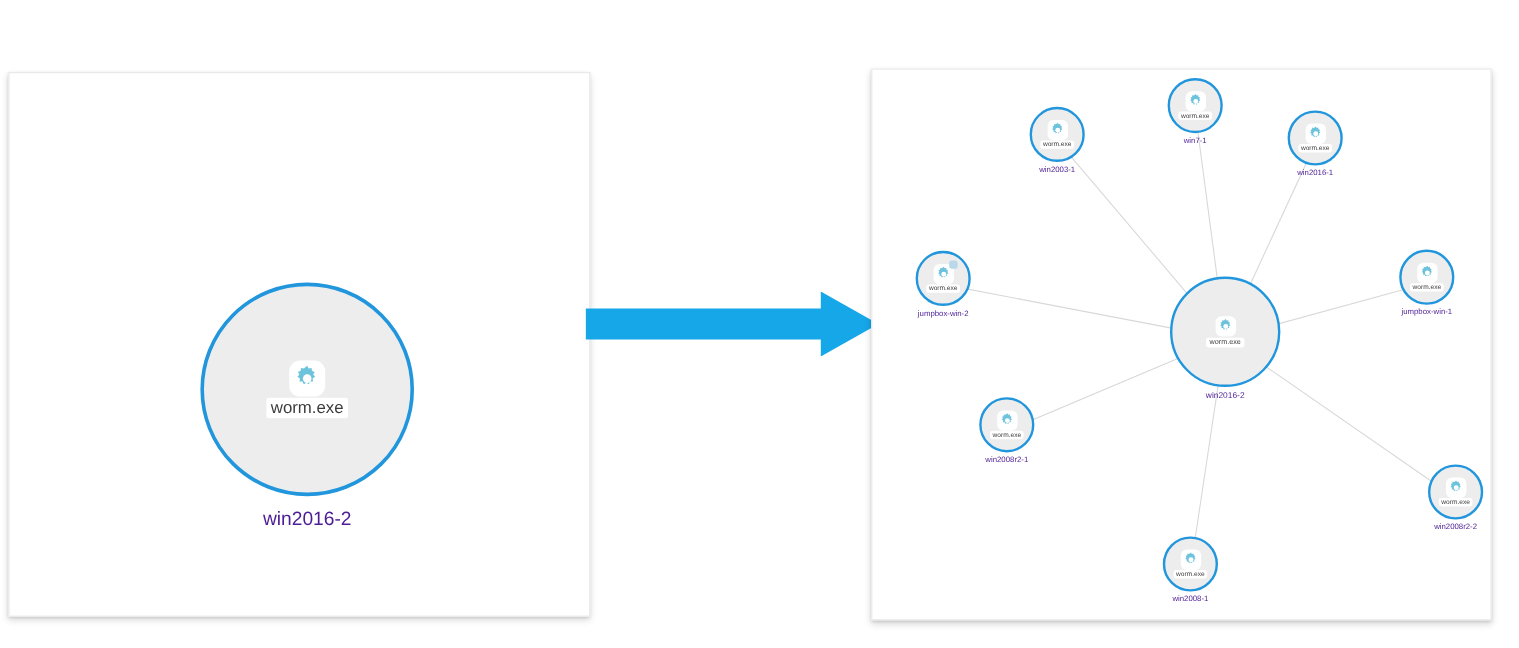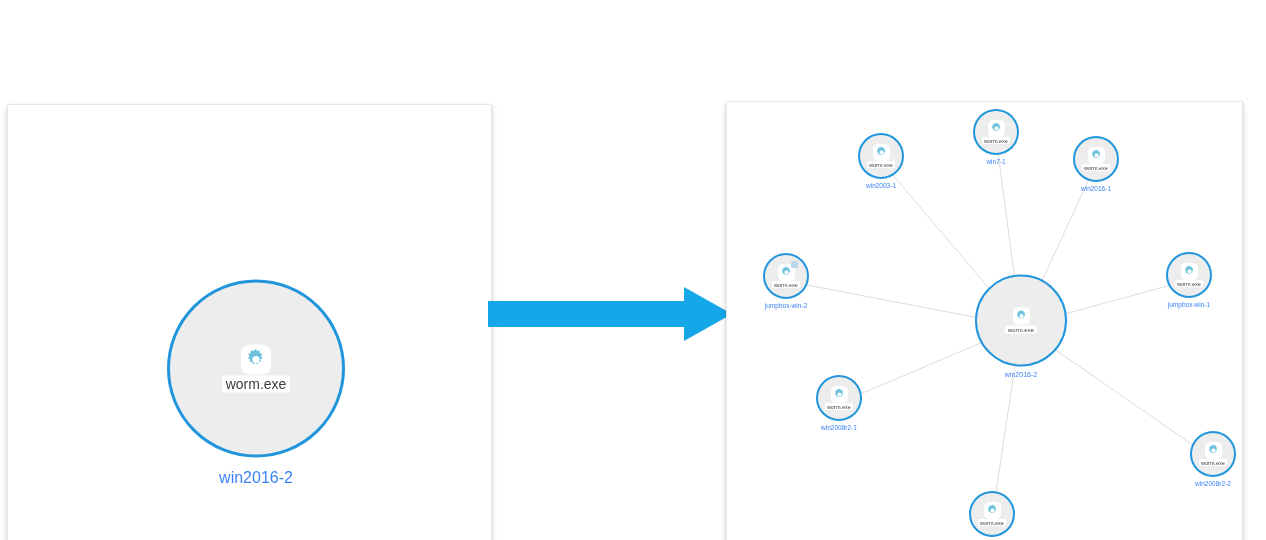--- a/index.html
+++ b/index.html
@@ -13,21 +13,20 @@
     font-family: "Liberation Sans", sans-serif;
     position: relative;
     overflow: hidden;
   }
 
   .stage {
     position: absolute;
     left: 0; top: 0;
     width: 1266px;
     height: 392px;
-    margin-top: 44px;
   }
 
   
   .panel {
     position: absolute;
     background: #ffffff;
     border: 1px solid #e9e9e9;
     box-shadow: 0 3px 6px rgba(0,0,0,0.16), 0 1px 2px rgba(0,0,0,0.10);
     overflow: hidden;
   }
@@ -90,21 +89,21 @@
   .gear-badge svg { display: block; }
   .proc-label {
     background: #ffffff;
     color: #3c3c3c;
     line-height: 1.1;
     white-space: nowrap;
     border-radius: 2px;
     text-align: center;
   }
   .host-label {
-    color: #3b82f6;
+    color: #4c1d95;
     white-space: nowrap;
     text-align: right;
   }
 
   
   #node-before {
     left: 248px;
     top: 278px;
   }
   #node-before .node-circle {

